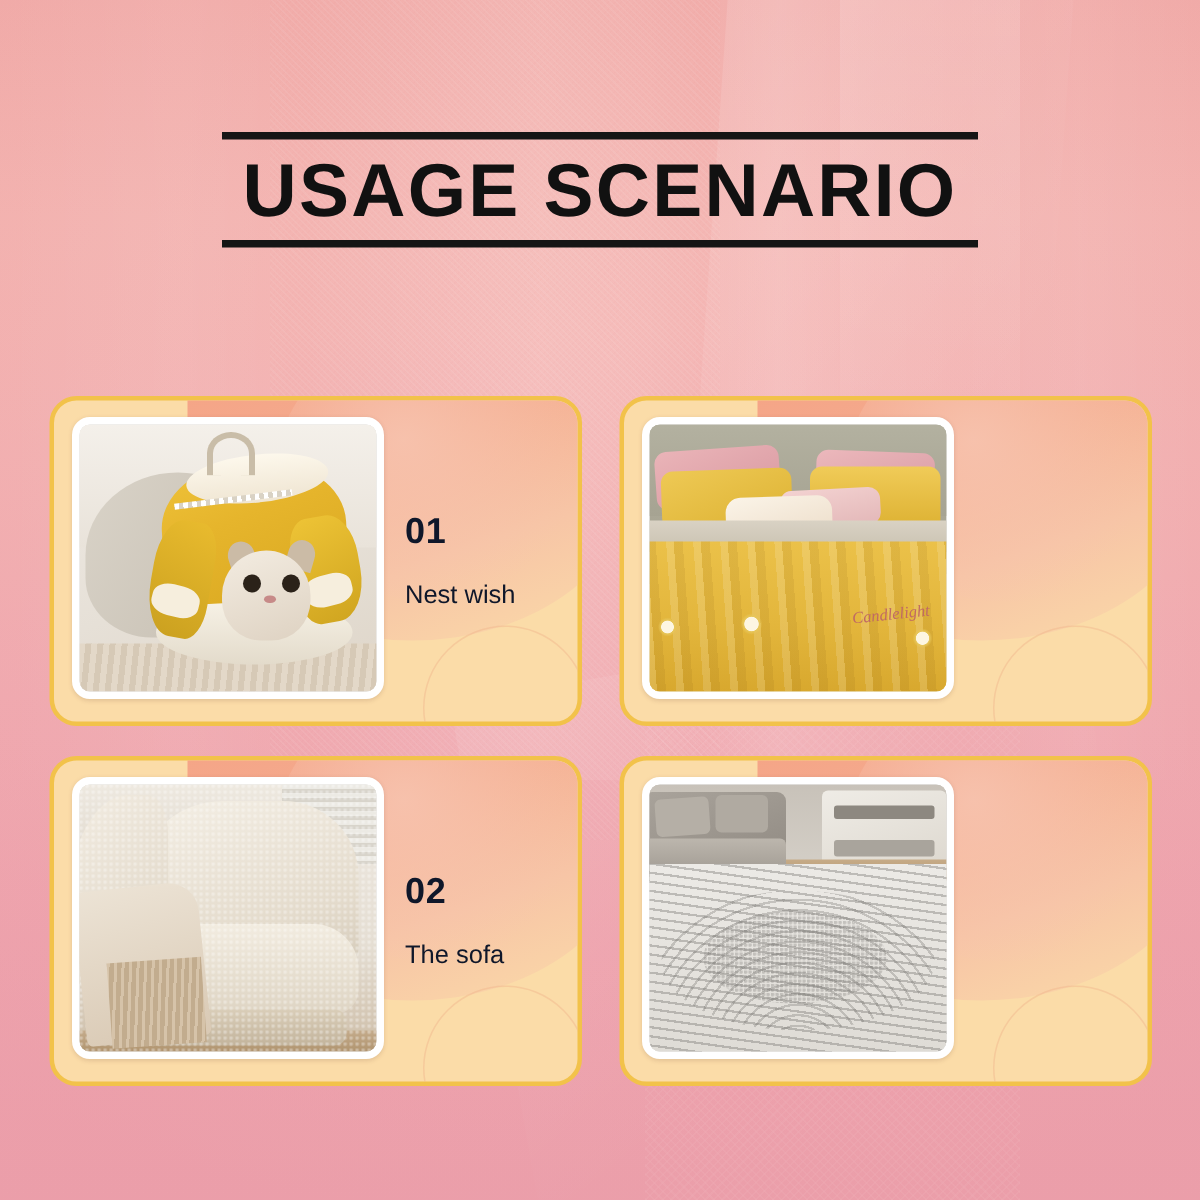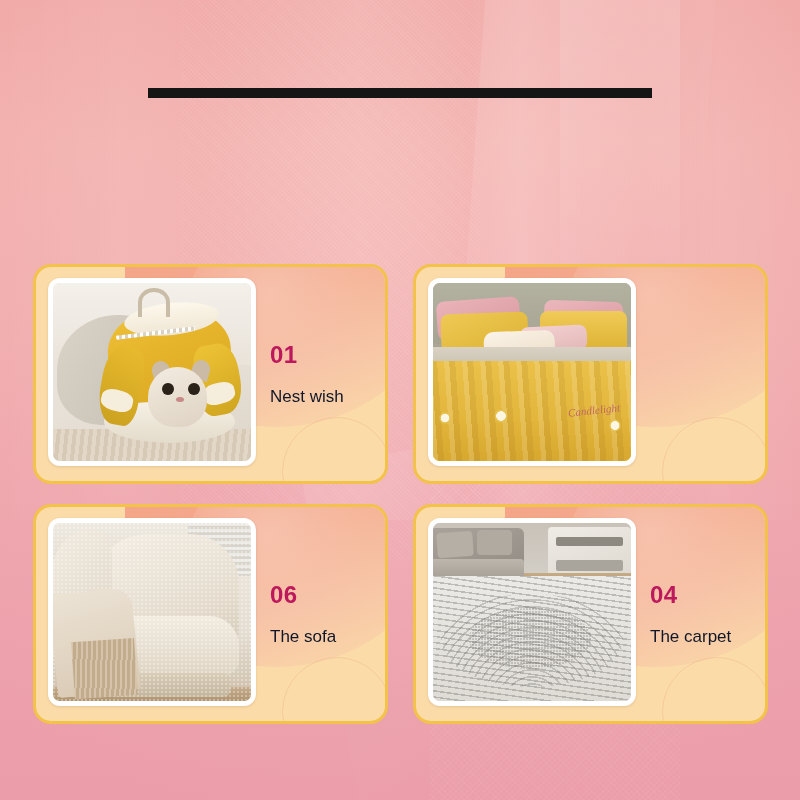--- a/index.html
+++ b/index.html
@@ -197,21 +197,21 @@
     right: 0;
     bottom: 0;
     padding-left: 0;
   }
   .card-num {
     position: absolute;
     left: 0;
     top: 74px;
     font-size: 24px;
     font-weight: bold;
-    color: #be185d;
+    color: #0f172a;
     letter-spacing: 0.5px;
   }
   .card-label {
     position: absolute;
     left: 0;
     top: 120px;
     font-size: 17px;
     color: #0f172a;
     white-space: nowrap;
   }
@@ -310,20 +310,21 @@
   <div class="bg-weave"></div>
   <div class="bg-weave-2"></div>
   <div class="bg-swoosh-a"></div>
   <div class="bg-swoosh-b"></div>
   <div class="bg-swoosh-c"></div>
   <div class="bg-vignette"></div>
 </div>
 
 <div class="title-block">
   <div class="rule"></div>
+  <div class="title-text">USAGE SCENARIO</div>
   <div class="rule"></div>
 </div>
 
 <div class="grid">
 
   <div class="card">
     <div class="card-blob"></div>
     <div class="card-blob-2"></div>
     <div class="card-ring"></div>
 
@@ -399,21 +400,21 @@
           <div class="p3-arm-l"></div>
         <div class="p3-seat"></div>
           <div class="p3-base"></div>
         <div class="p3-texture"></div>
         <div class="p3-throw"></div>
           <div class="p3-fringe"></div>
       </div>
     </div>
 
     <div class="card-text">
-      <div class="card-num">06</div>
+      <div class="card-num">02</div>
       <div class="card-label">The sofa</div>
     </div>
   </div>
 
   <div class="card">
     <div class="card-blob"></div>
     <div class="card-blob-2"></div>
     <div class="card-ring"></div>
 
     <div class="card-photo">
@@ -428,19 +429,15 @@
           <div class="p4-sofa-cush"></div>
           <div class="p4-sofa-cush2"></div>
         <div class="p4-sofa-seat"></div>
         <div class="p4-rug"></div>
           <div class="p4-rug-lines"></div>
         <div class="p4-rug-arcs"></div>
           <div class="p4-rug-center"></div>
       </div>
     </div>
 
-    <div class="card-text">
-      <div class="card-num">04</div>
-      <div class="card-label">The carpet</div>
-    </div>
   </div>
 
 </div>
 
 </body></html>

